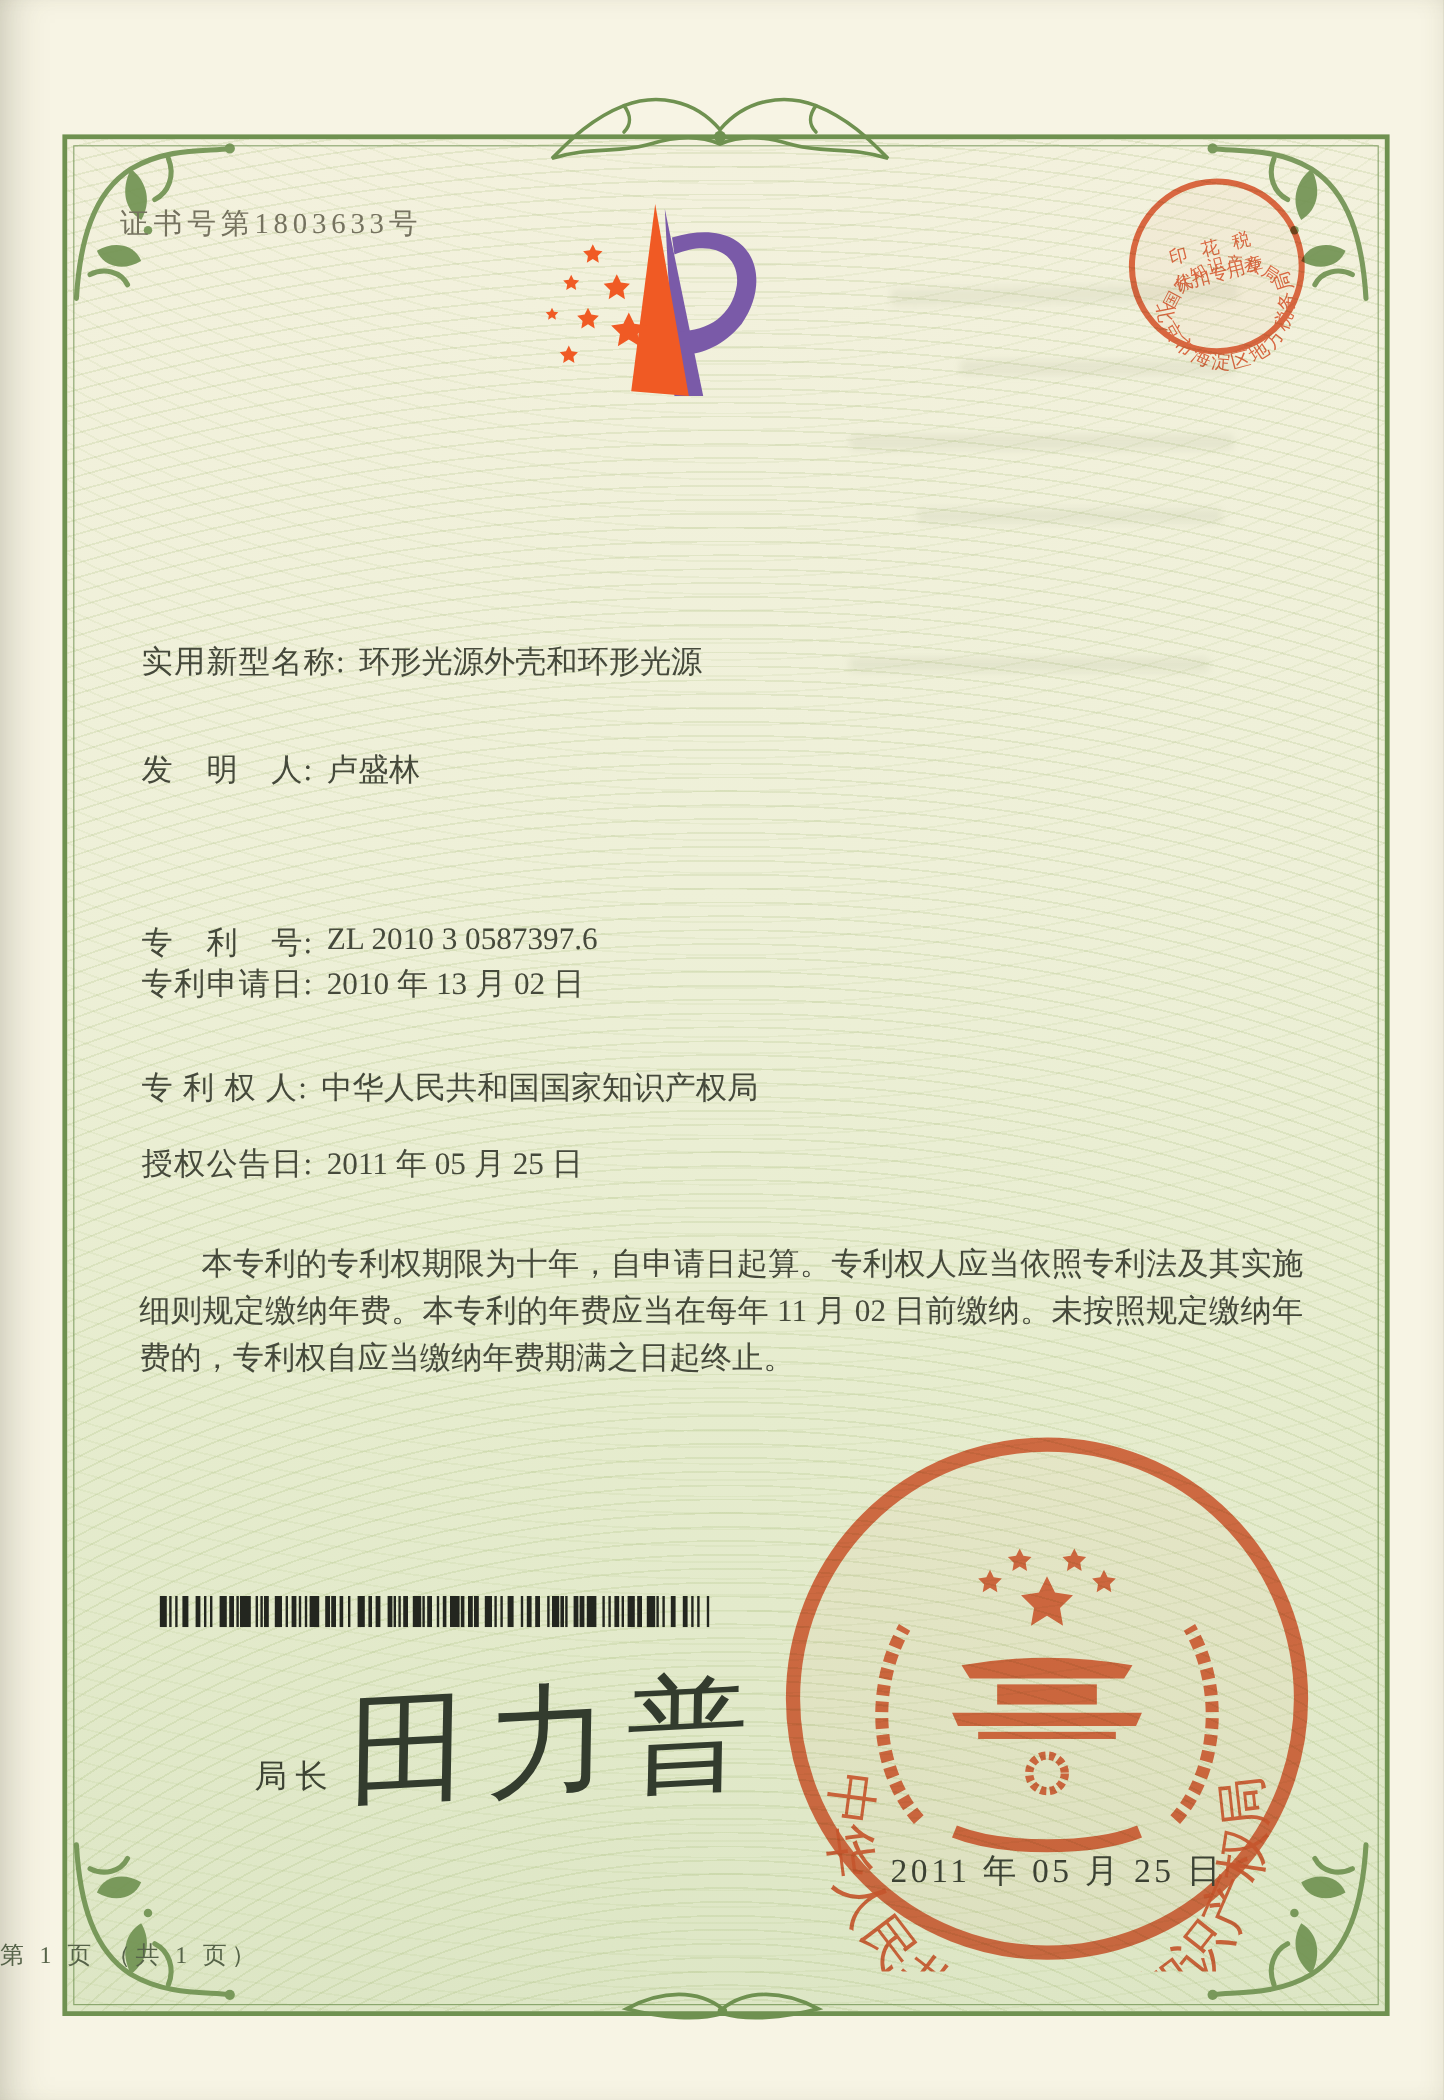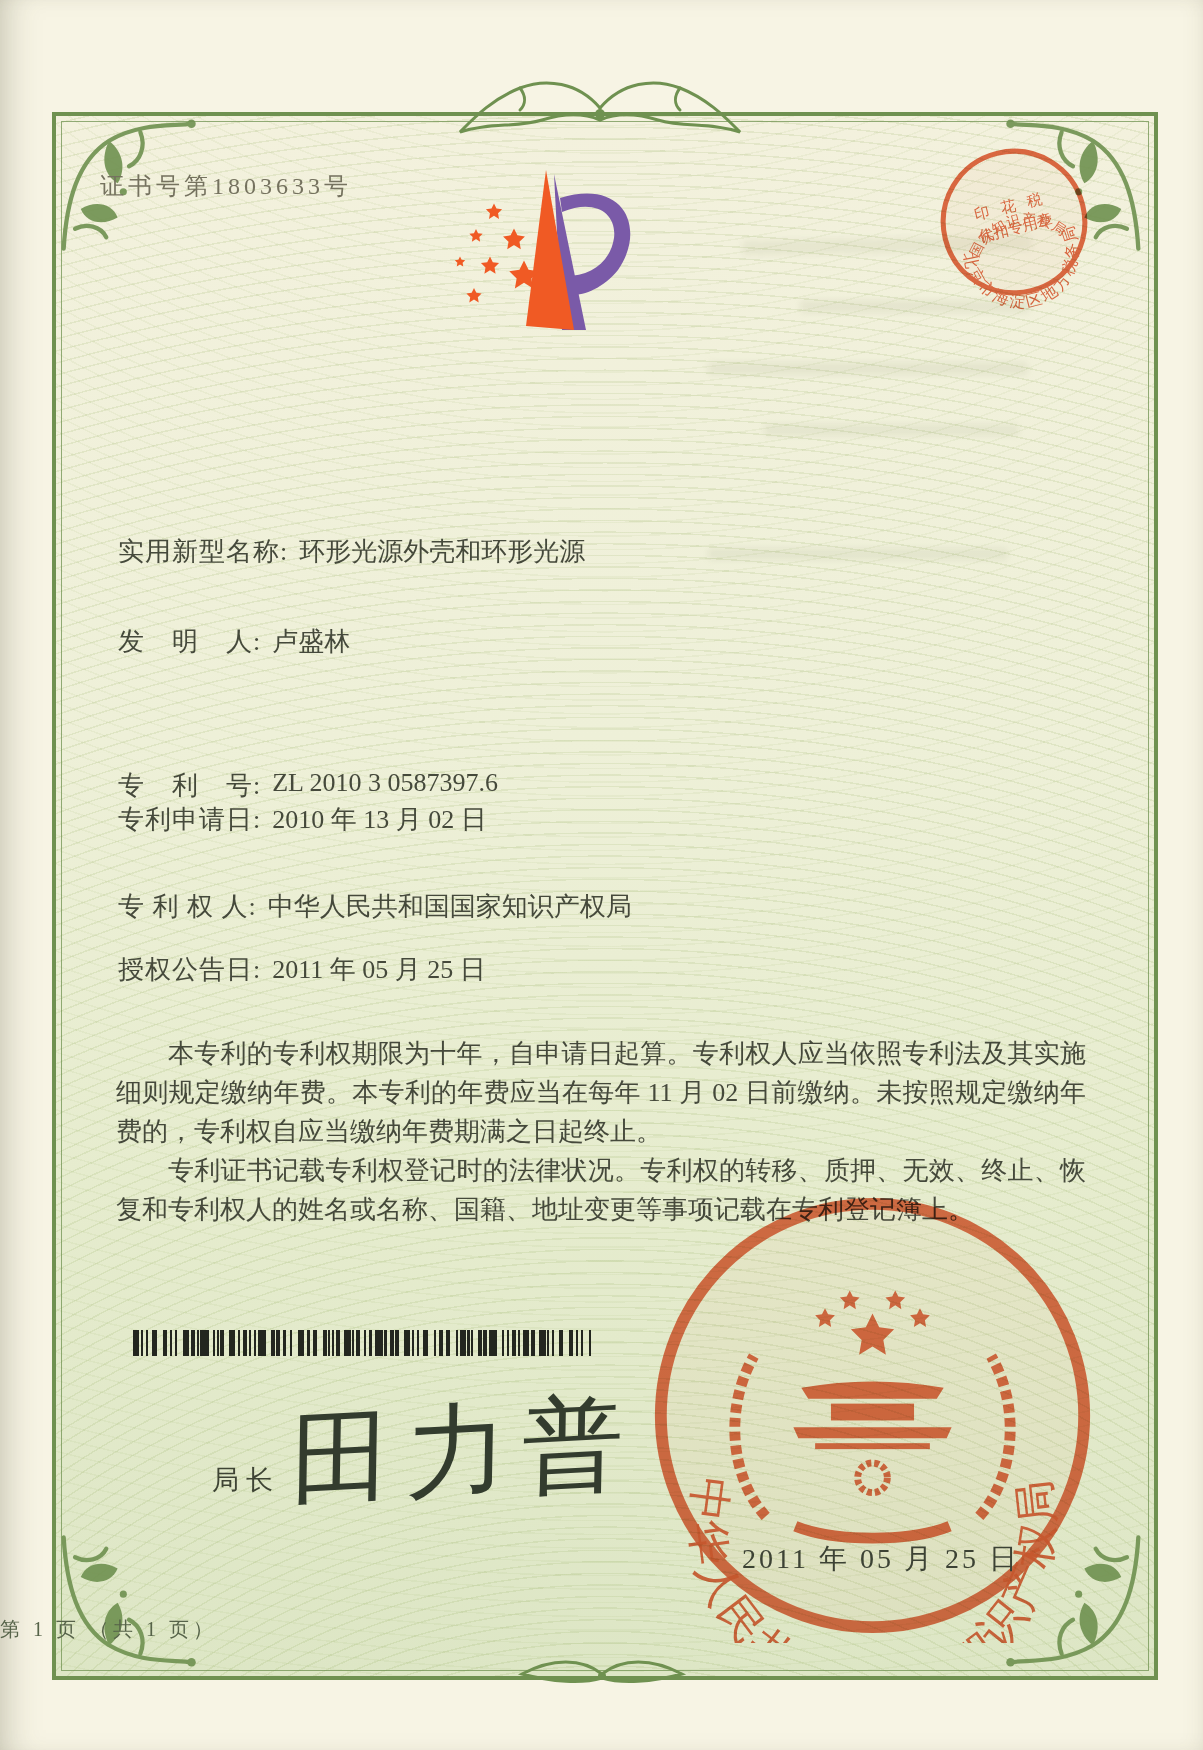--- a/index.html
+++ b/index.html
@@ -222,21 +222,20 @@
     <span class="flabel">专 利 权 人:</span>
     <span class="fvalue">中华人民共和国国家知识产权局</span>
   </div>
   <div class="field" style="top:952px;">
     <span class="flabel">授权公告日:</span>
     <span class="fvalue">2011 年 05 月 25 日</span>
   </div>
 
   <div class="paras">
     <p>本专利的专利权期限为十年，自申请日起算。专利权人应当依照专利法及其实施细则规定缴纳年费。本专利的年费应当在每年 11 月 02 日前缴纳。未按照规定缴纳年费的，专利权自应当缴纳年费期满之日起终止。</p>
-    <p>专利证书记载专利权登记时的法律状况。专利权的转移、质押、无效、终止、恢复和专利权人的姓名或名称、国籍、地址变更等事项记载在专利登记簿上。</p>
   </div>
 
   <div class="barcode">
       <i style="width: 6.3px; margin-right: 1.5px;"></i>
       <i style="width: 2.1px; margin-right: 3px;"></i>
       <i style="width: 2.1px; margin-right: 4.5px;"></i>
       <i style="width: 4.2px; margin-right: 6px;"></i>
       <i style="width: 4.2px; margin-right: 3px;"></i>
       <i style="width: 2.1px; margin-right: 3px;"></i>
       <i style="width: 2.1px; margin-right: 6px;"></i>

